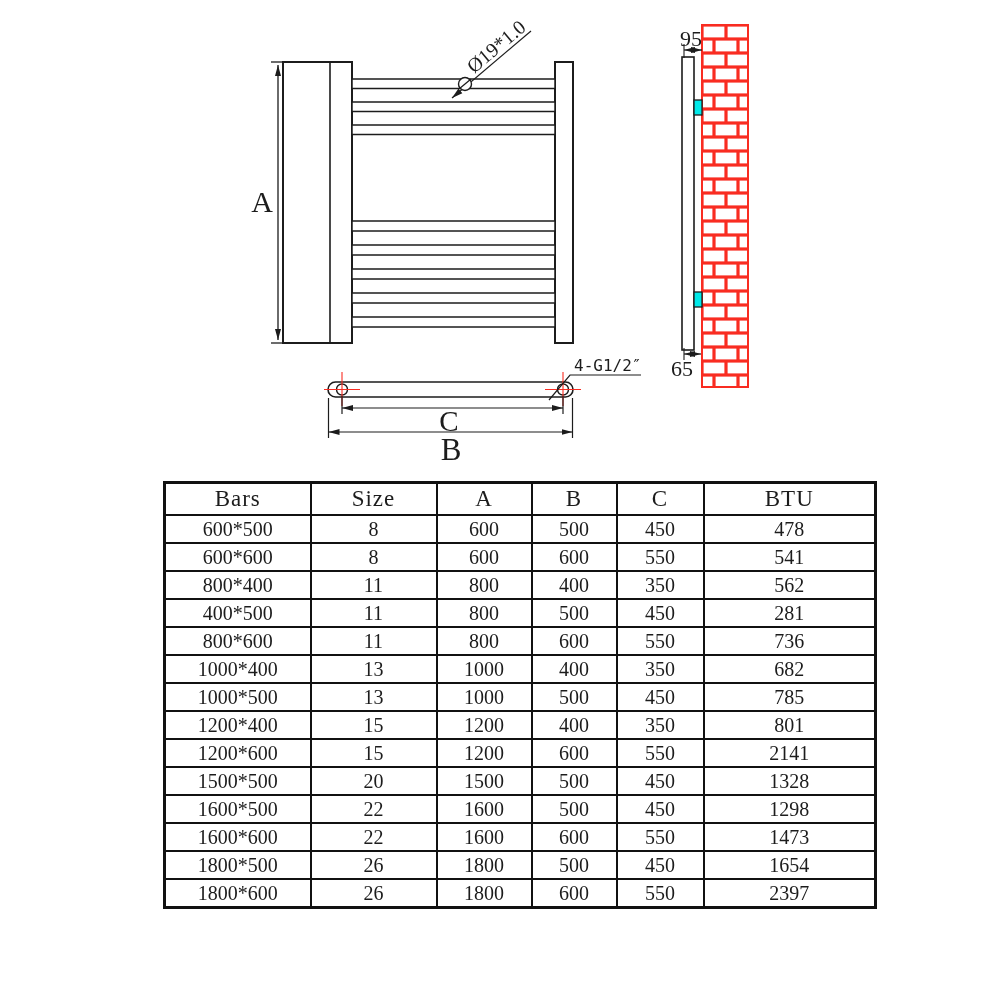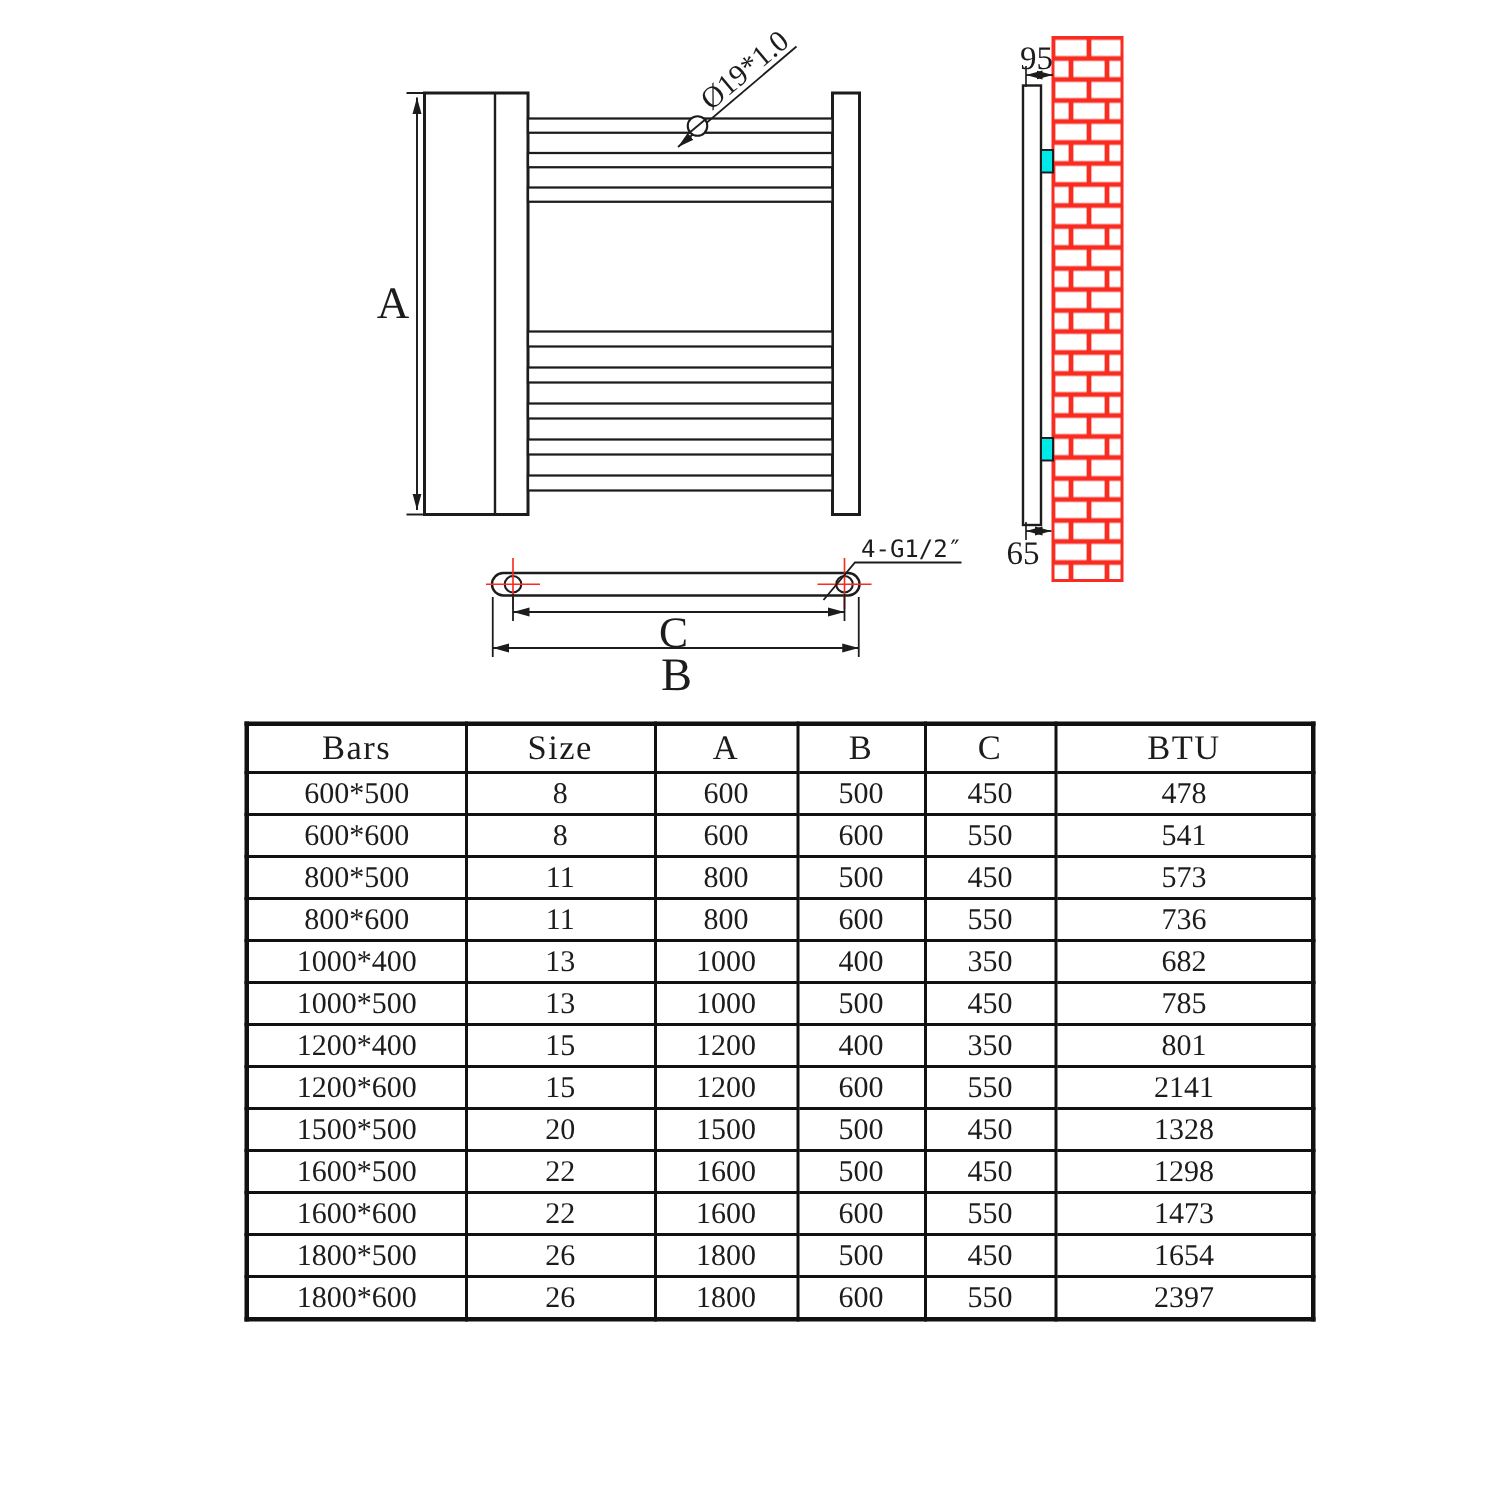--- a/index.html
+++ b/index.html
@@ -159,26 +159,34 @@
         </tr>
         <tr>
           <td>600*600</td>
           <td>8</td>
           <td>600</td>
           <td>600</td>
           <td>550</td>
           <td>541</td>
         </tr>
         <tr>
-          <td>800*500</td>
+          <td>800*400</td>
           <td>11</td>
           <td>800</td>
-          <td>500</td>
-          <td>450</td>
-          <td>573</td>
+          <td>400</td>
+          <td>350</td>
+          <td>562</td>
+        </tr>
+        <tr>
+          <td>400*500</td>
+          <td>11</td>
+          <td>800</td>
+          <td>500</td>
+          <td>450</td>
+          <td>281</td>
         </tr>
         <tr>
           <td>800*600</td>
           <td>11</td>
           <td>800</td>
           <td>600</td>
           <td>550</td>
           <td>736</td>
         </tr>
         <tr>

